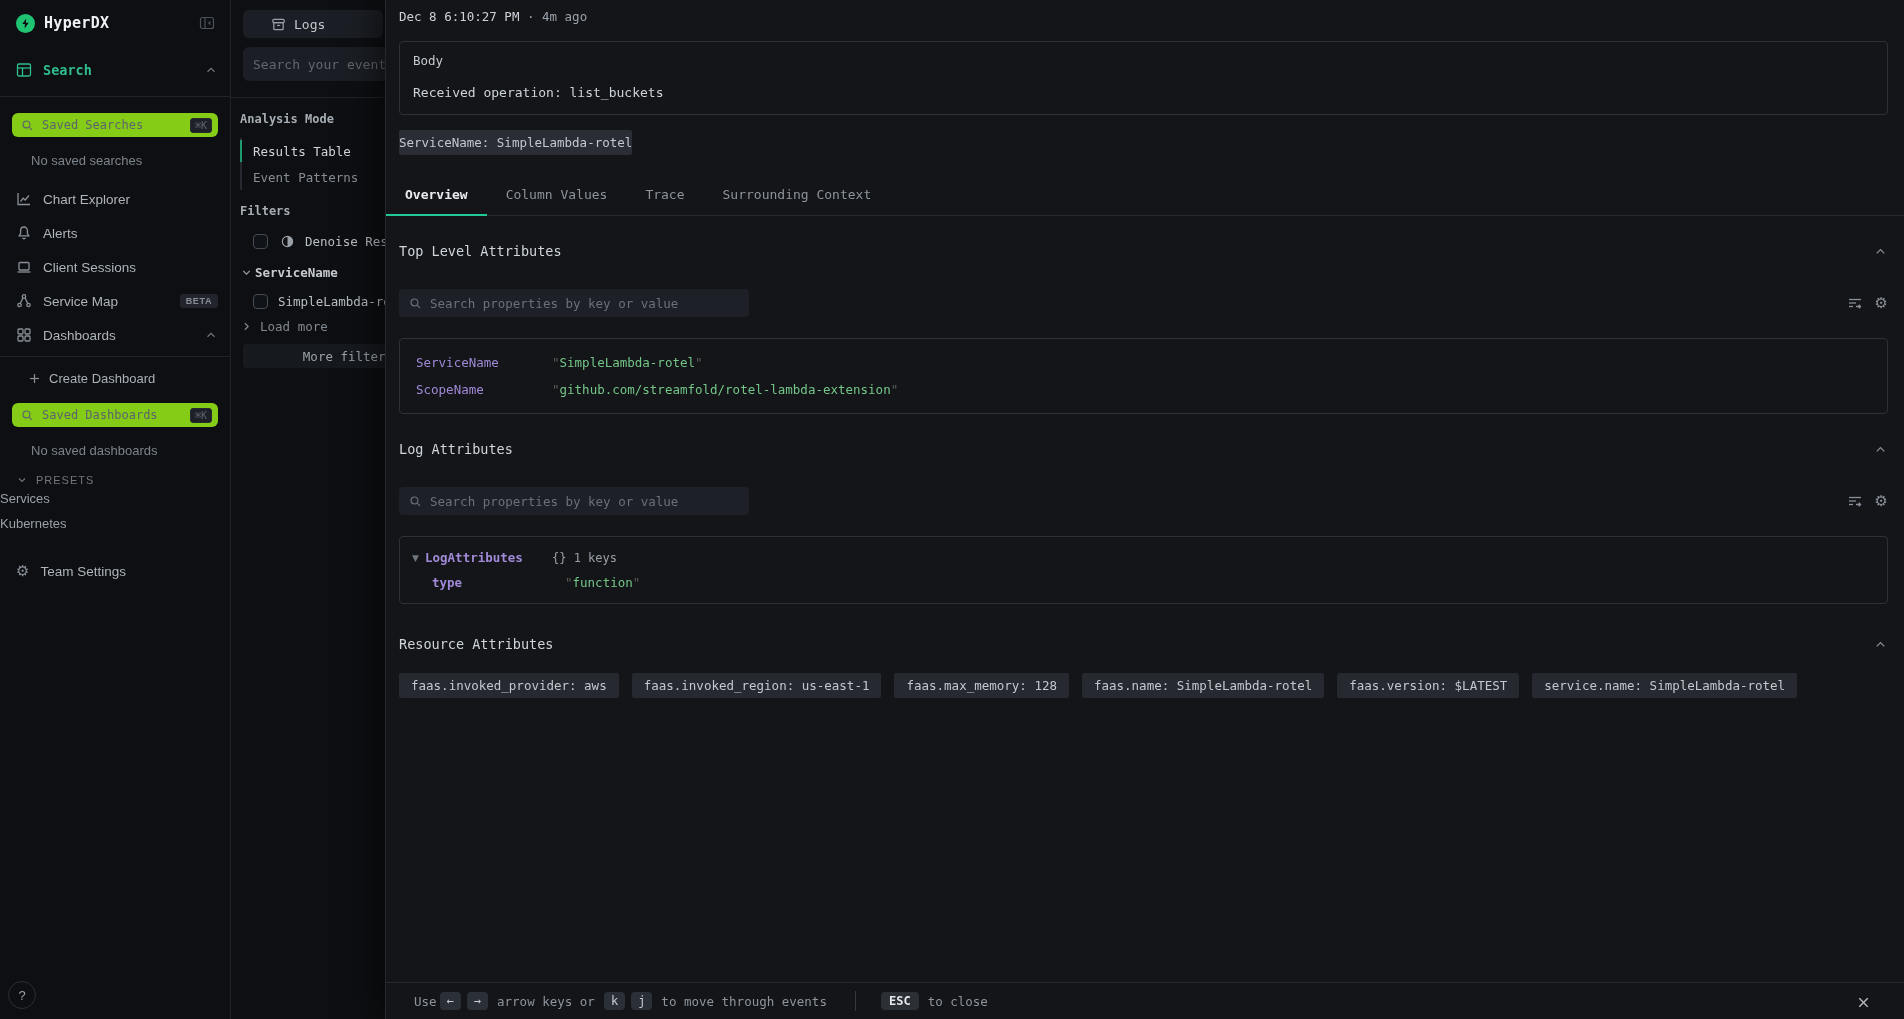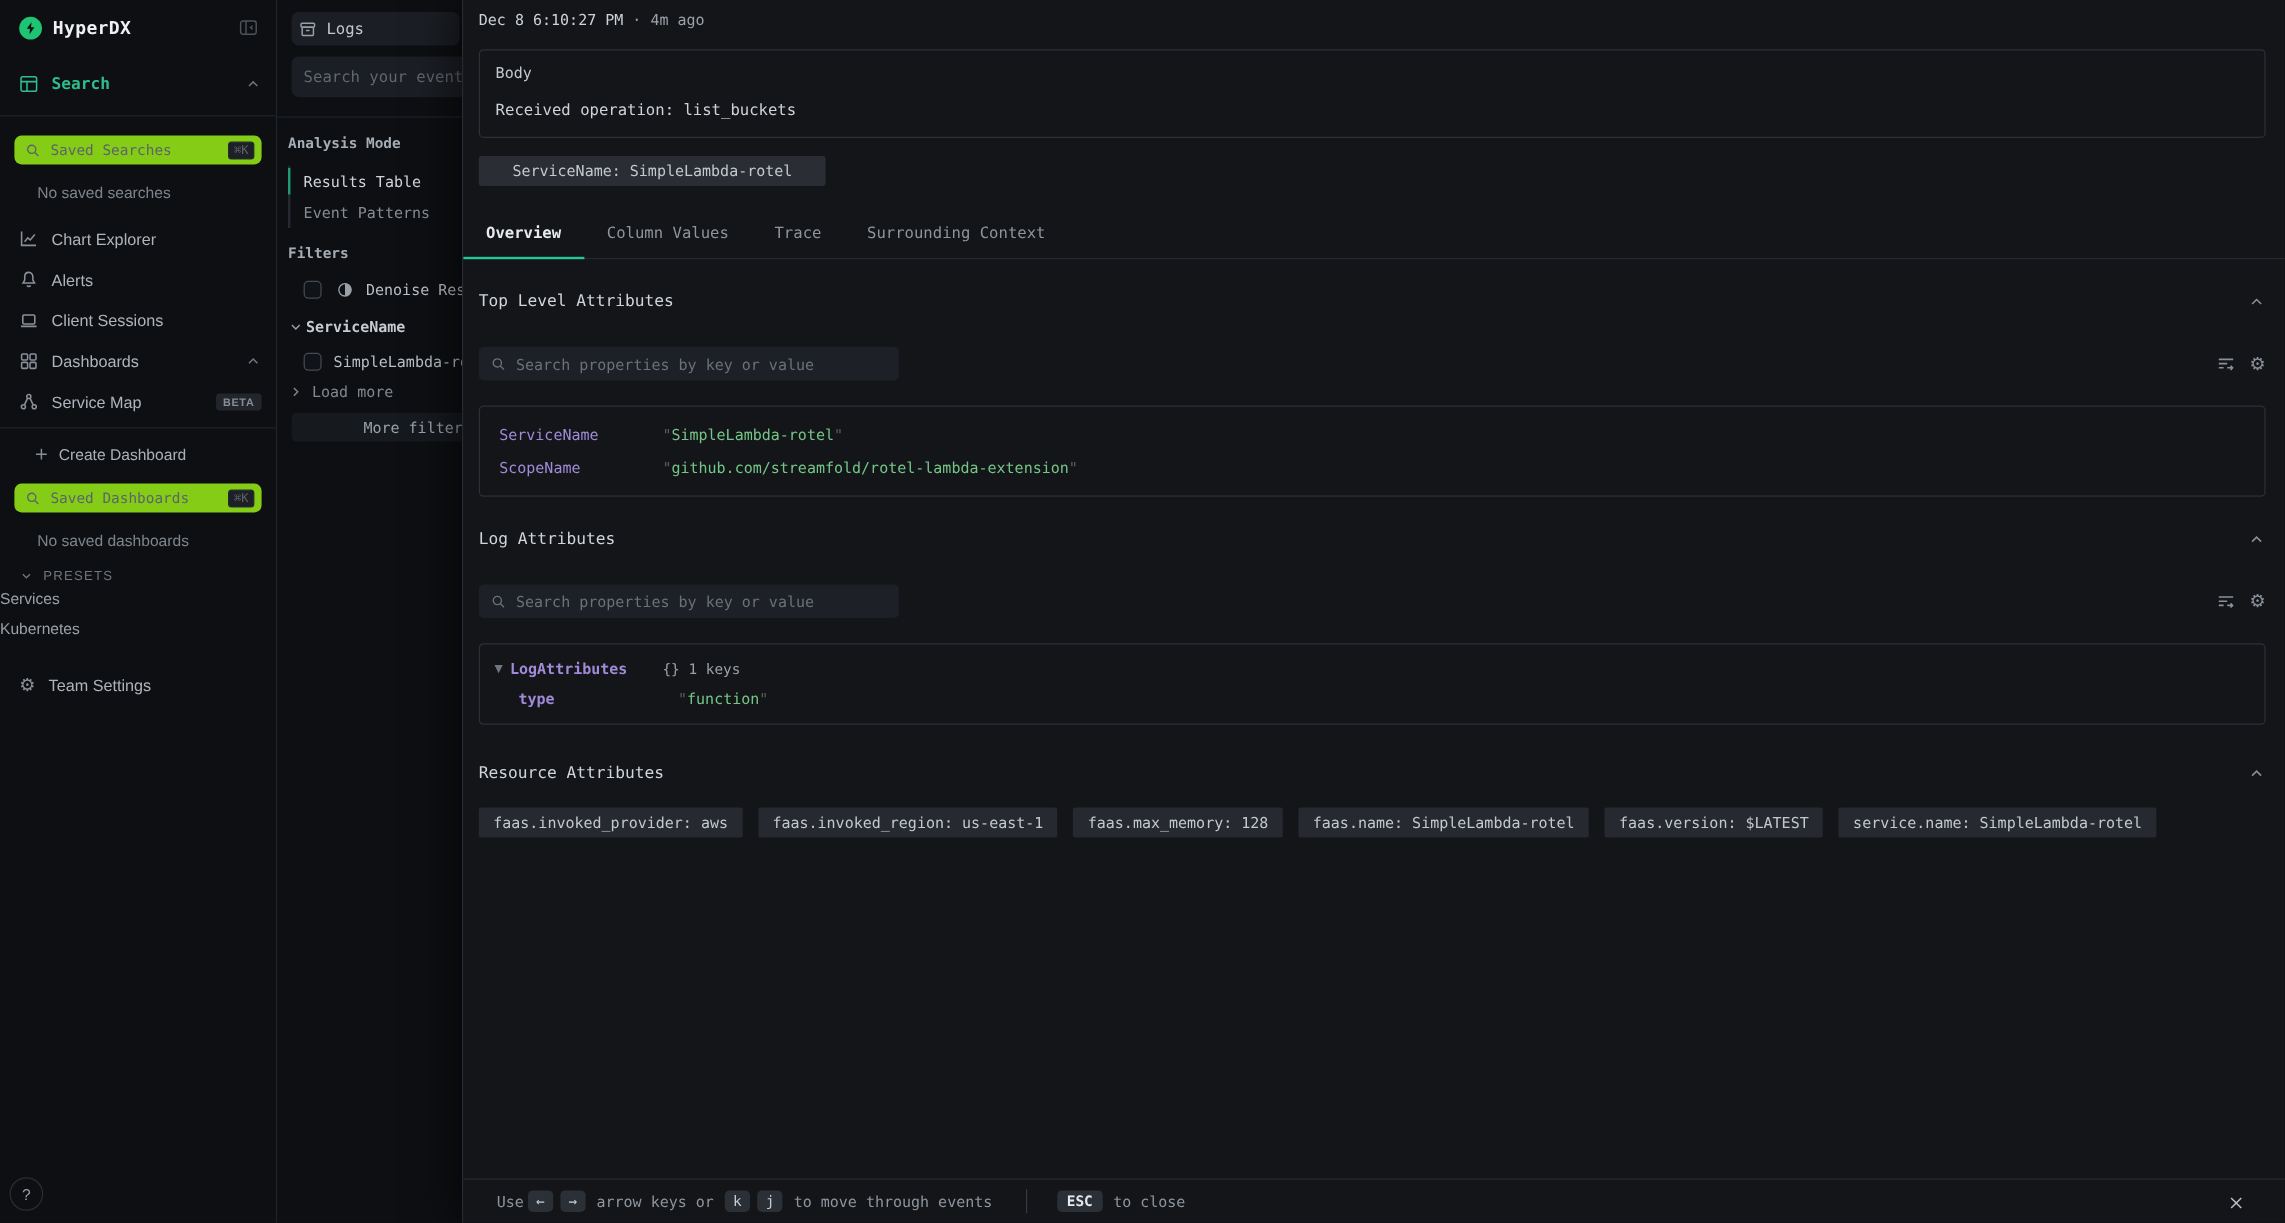--- a/index.html
+++ b/index.html
@@ -53,21 +53,21 @@
   .avatar{width:30px;height:30px;border-radius:50%;background:#15342a;color:#35d68f;font-family:var(--sans);
     font-weight:bold;font-size:11px;display:flex;align-items:center;justify-content:center}
   .user-meta{margin-left:10px;flex:1;overflow:hidden}
   .user-name{font-family:var(--sans);font-weight:bold;font-size:13px;color:#d5d9de;line-height:15px}
   .user-org{font-family:var(--sans);font-size:11.5px;color:#8a9099;line-height:14px}
   .user-chev{color:#6f767e;font-family:var(--sans);font-size:14px}
 
   
   .logs-panel{position:absolute;left:231px;top:0;width:400px;height:1019px;background:var(--panel-bg);z-index:1}
   .lp-header{padding:10px 0 16px 12px;border-bottom:1px solid var(--border);width:100%}
-  .source-select{display:flex;align-items:center;width:140px;height:28px;background:#1b1e24;border-radius:6px;padding:0 6px;cursor:pointer}
+  .source-select{display:flex;align-items:center;width:140px;height:28px;background:#1b1e24;border-radius:6px;padding:0 28px;cursor:pointer}
   .source-select .lbl{font-size:13px;color:#c2c7cd;margin-left:8px}
   .lp-search{display:flex;align-items:center;width:260px;height:34px;background:#1b1e24;border-radius:6px;margin-top:9px;padding:0 10px}
   .lp-search .ph{font-size:13px;color:#61676e;white-space:nowrap}
   .lp-title{font-weight:bold;font-size:12px;color:#a6adb4;margin:14px 0 0 9px}
   .mode-list{margin:12px 0 0 9px;border-left:2px solid #262a30}
   .mode-item{height:26px;display:flex;align-items:center;padding-left:11px;color:#878d95;cursor:pointer;position:relative;white-space:nowrap}
   .mode-item.active{color:#d0d4da}
   .mode-item.active::before{content:"";position:absolute;left:-2px;top:2px;bottom:2px;width:2px;background:#1f9970}
   .filter-row{display:flex;align-items:center;white-space:nowrap}
   .checkbox{width:15px;height:15px;border:1px solid #454b53;border-radius:4px;background:#101317;flex:none;cursor:pointer}
@@ -81,21 +81,21 @@
 
   
   .drawer{position:absolute;left:385px;top:0;right:0;height:1019px;background:var(--drawer-bg);
     border-left:1px solid #262a30;box-shadow:-10px 0 30px rgba(0,0,0,.5);z-index:10;display:flex;flex-direction:column}
   .drawer-body{flex:1;padding:0 16px 0 13px;overflow:hidden}
   .ts-row{padding-top:9px;font-size:12.5px;color:#ced3da}
   .ts-row .ago{color:#9ba1a9}
   .body-box{margin-top:17px;border:1px solid var(--box-border);border-radius:4px;padding:11px 13px 14px 13px}
   .body-box .k{color:#c5cad1;font-size:12.5px}
   .body-box .v{color:#ced3da;font-size:13px;margin-top:17px}
-  .svc-chip{display:inline-block;margin-top:15px;background:#2a2d33;border-radius:2px;padding:5px 28px;
+  .svc-chip{display:inline-block;margin-top:15px;background:#2a2d33;border-radius:2px;padding:5px 0;
     font-size:12.5px;color:#c3c8cf}
   .tabs{display:flex;margin:32px -16px 0 -13px;border-bottom:1px solid #262a30}
   .tab{padding:0 19px 13px 19px;font-size:13px;color:#8d949c;cursor:pointer;position:relative}
   .tab.active{color:#e9ecef;font-weight:bold}
   .tab.active::after{content:"";position:absolute;left:0;right:0;bottom:-1px;height:2px;background:var(--green)}
   .sec-head{display:flex;align-items:center;margin-top:27px}
   .sec-title{font-size:13.5px;color:#d0d5db}
   .sec-head .spacer{flex:1}
   .search-row{display:flex;align-items:center;margin-top:30px}
   .drawer-search{display:flex;align-items:center;width:350px;height:28px;background:var(--input-bg);
@@ -189,42 +189,42 @@
     </div>
     <div class="nav-item">
       <svg width="16" height="16" viewBox="0 0 16 16" fill="none" stroke="#8a9099" stroke-width="1.3">
         <rect x="3" y="3.5" width="10" height="7.5" rx="1"></rect>
           <line x1="1.5" y1="13" x2="14.5" y2="13"></line>
       </svg>
       <span class="lbl">Client Sessions</span>
     </div>
     <div class="nav-item">
       <svg width="16" height="16" viewBox="0 0 16 16" fill="none" stroke="#8a9099" stroke-width="1.3">
-        <rect x="2" y="2" width="5" height="5" rx="1"></rect>
-          <rect x="9" y="2" width="5" height="5" rx="1"></rect>
-        <rect x="2" y="9" width="5" height="5" rx="1"></rect>
-          <rect x="9" y="9" width="5" height="5" rx="1"></rect>
-      </svg>
-      <span class="lbl">Dashboards</span>
-      <span class="spacer"></span>
-      <svg width="14" height="14" viewBox="0 0 16 16" fill="none" stroke="#6f767e" stroke-width="1.4">
-          <path d="M4 10 L8 6 L12 10"></path>
-        </svg>
-    </div>
-    <div class="nav-item">
-      <svg width="16" height="16" viewBox="0 0 16 16" fill="none" stroke="#8a9099" stroke-width="1.3">
         <circle cx="8" cy="3.4" r="1.7"></circle>
           <circle cx="3.5" cy="12" r="1.7"></circle>
           <circle cx="12.5" cy="12" r="1.7"></circle>
         <line x1="7" y1="4.8" x2="4.3" y2="10.6"></line>
           <line x1="9" y1="4.8" x2="11.7" y2="10.6"></line>
       </svg>
       <span class="lbl">Service Map</span>
       <span class="spacer"></span>
       <span class="badge">BETA</span>
+    </div>
+    <div class="nav-item">
+      <svg width="16" height="16" viewBox="0 0 16 16" fill="none" stroke="#8a9099" stroke-width="1.3">
+        <rect x="2" y="2" width="5" height="5" rx="1"></rect>
+          <rect x="9" y="2" width="5" height="5" rx="1"></rect>
+        <rect x="2" y="9" width="5" height="5" rx="1"></rect>
+          <rect x="9" y="9" width="5" height="5" rx="1"></rect>
+      </svg>
+      <span class="lbl">Dashboards</span>
+      <span class="spacer"></span>
+      <svg width="14" height="14" viewBox="0 0 16 16" fill="none" stroke="#6f767e" stroke-width="1.4">
+          <path d="M4 10 L8 6 L12 10"></path>
+        </svg>
     </div>
   </div>
   <div class="side-divider" style="margin-top:4px"></div>
 
   <div class="create-dash">
     <svg width="13" height="13" viewBox="0 0 16 16" fill="none" stroke="#8a9099" stroke-width="1.5">
         <line x1="8" y1="2.5" x2="8" y2="13.5"></line>
         <line x1="2.5" y1="8" x2="13.5" y2="8"></line>
       </svg>
     <span class="lbl">Create Dashboard</span>

